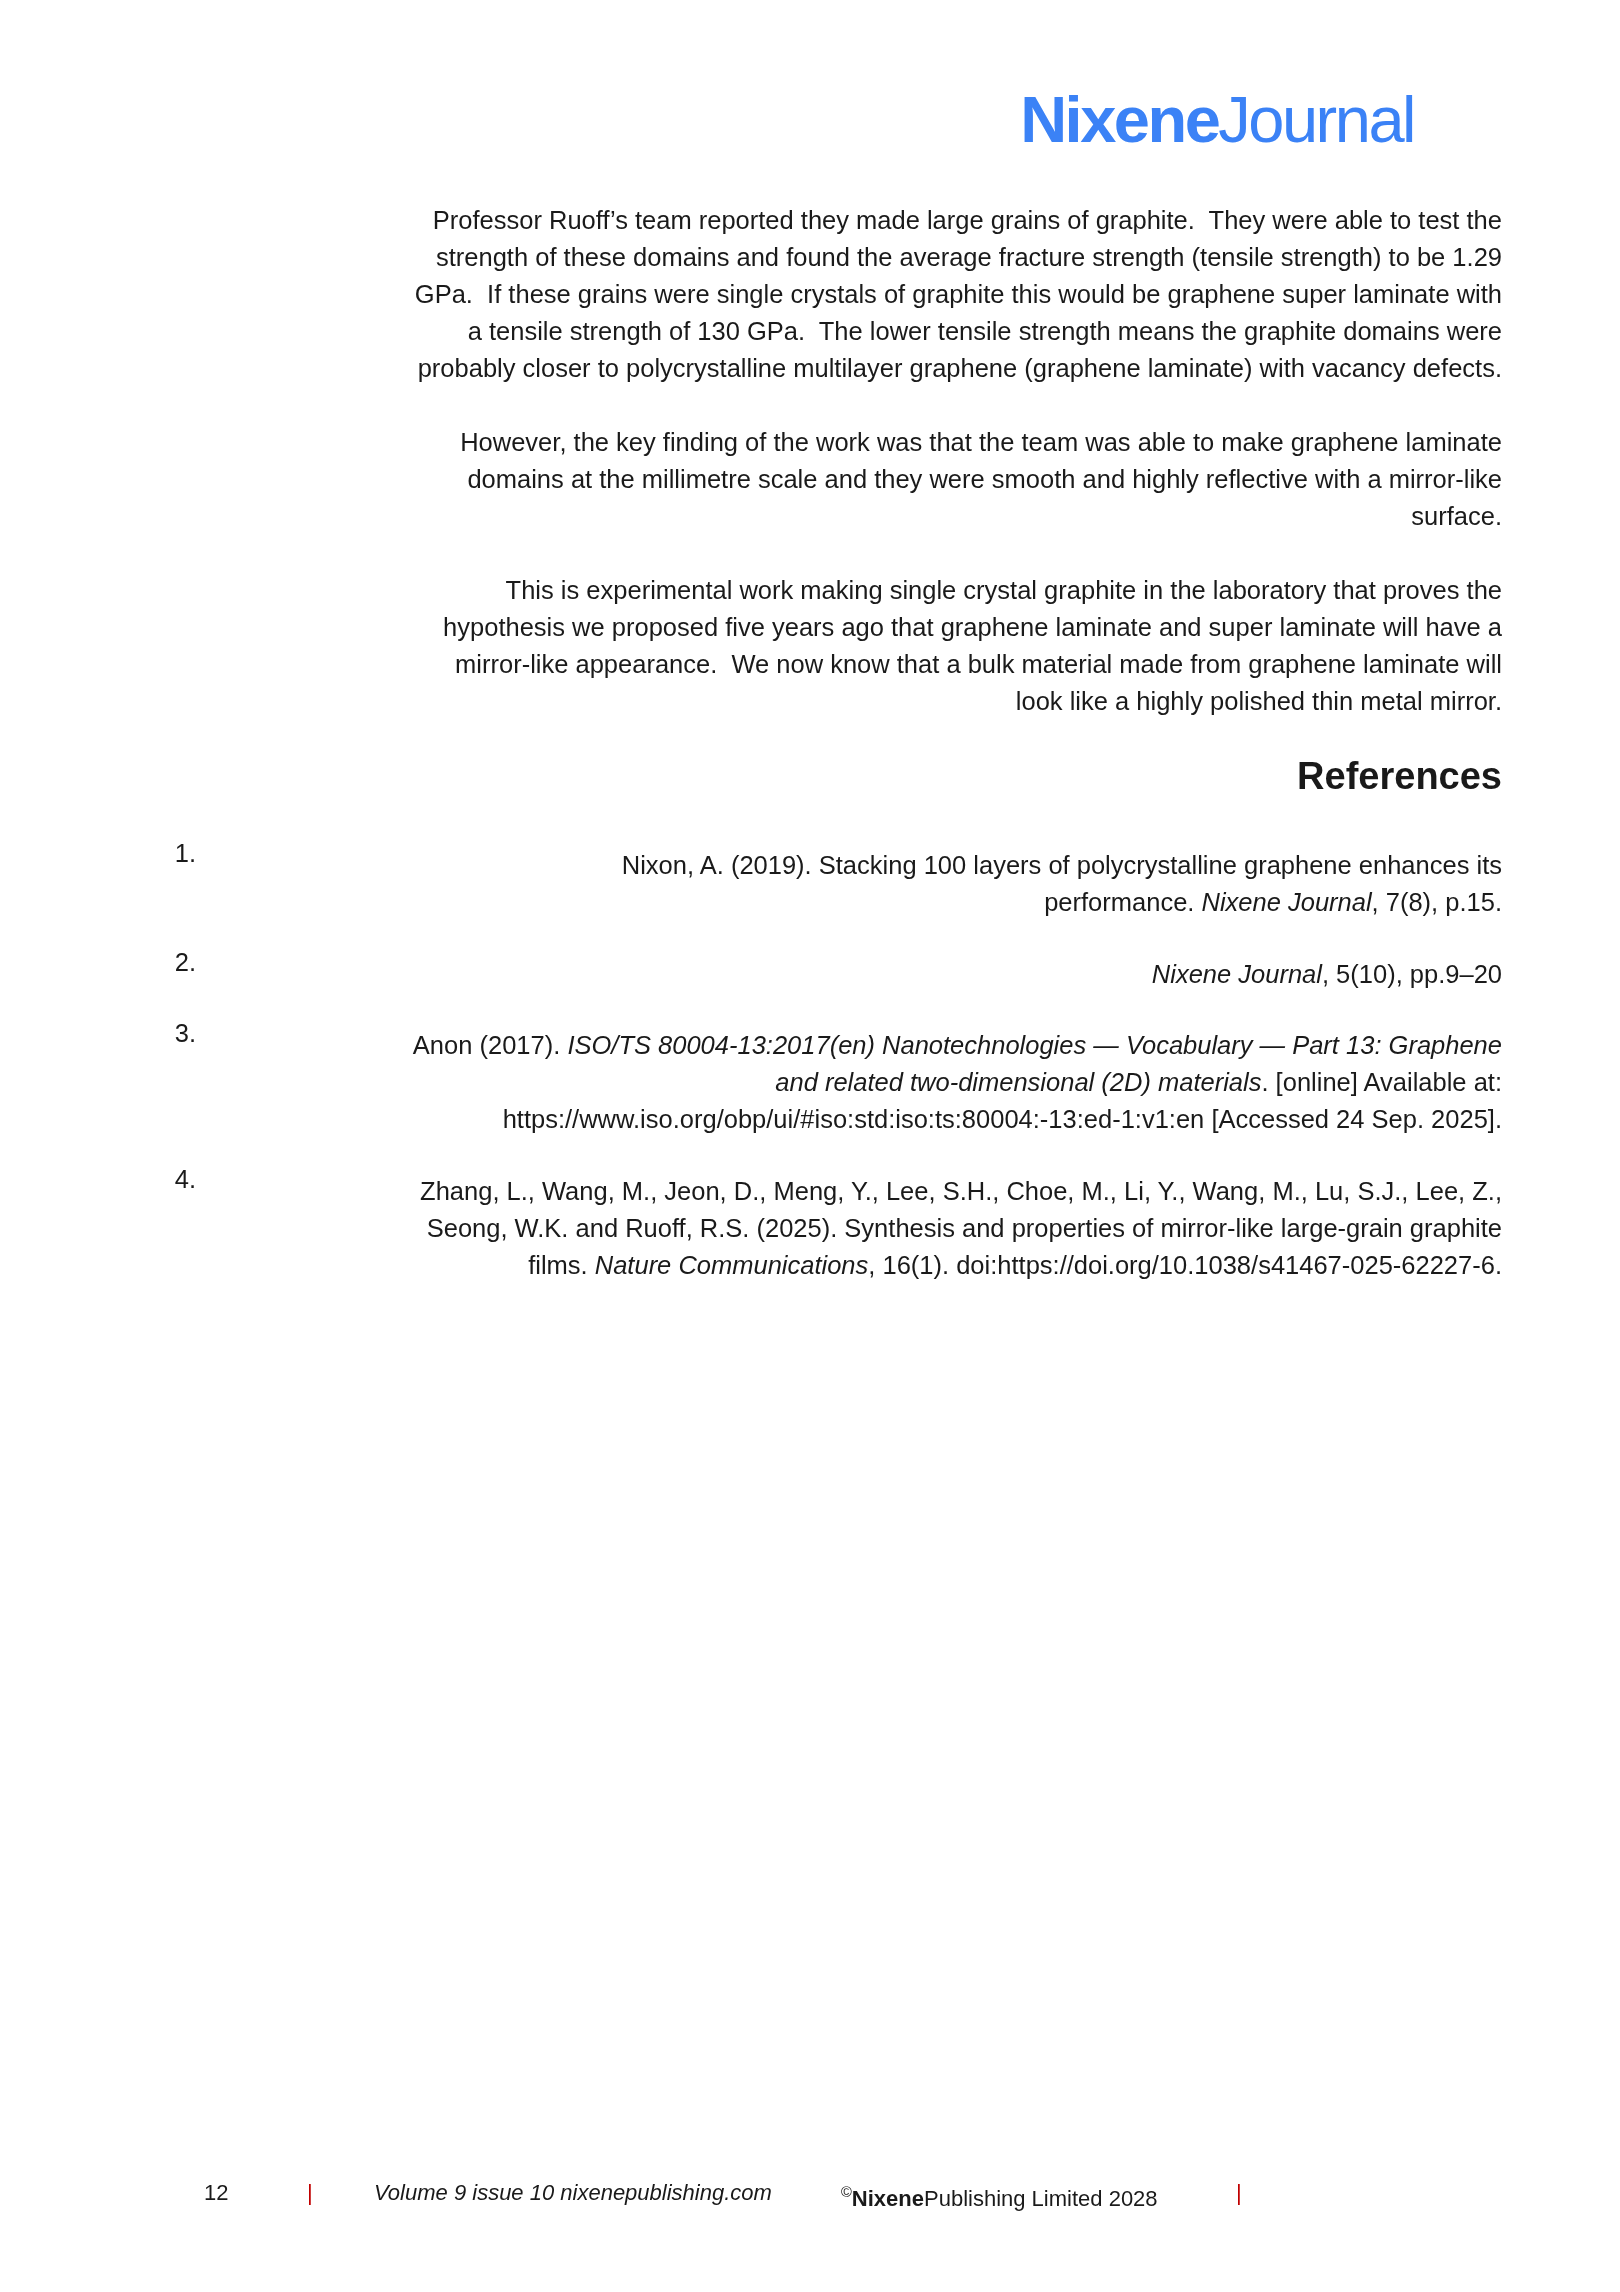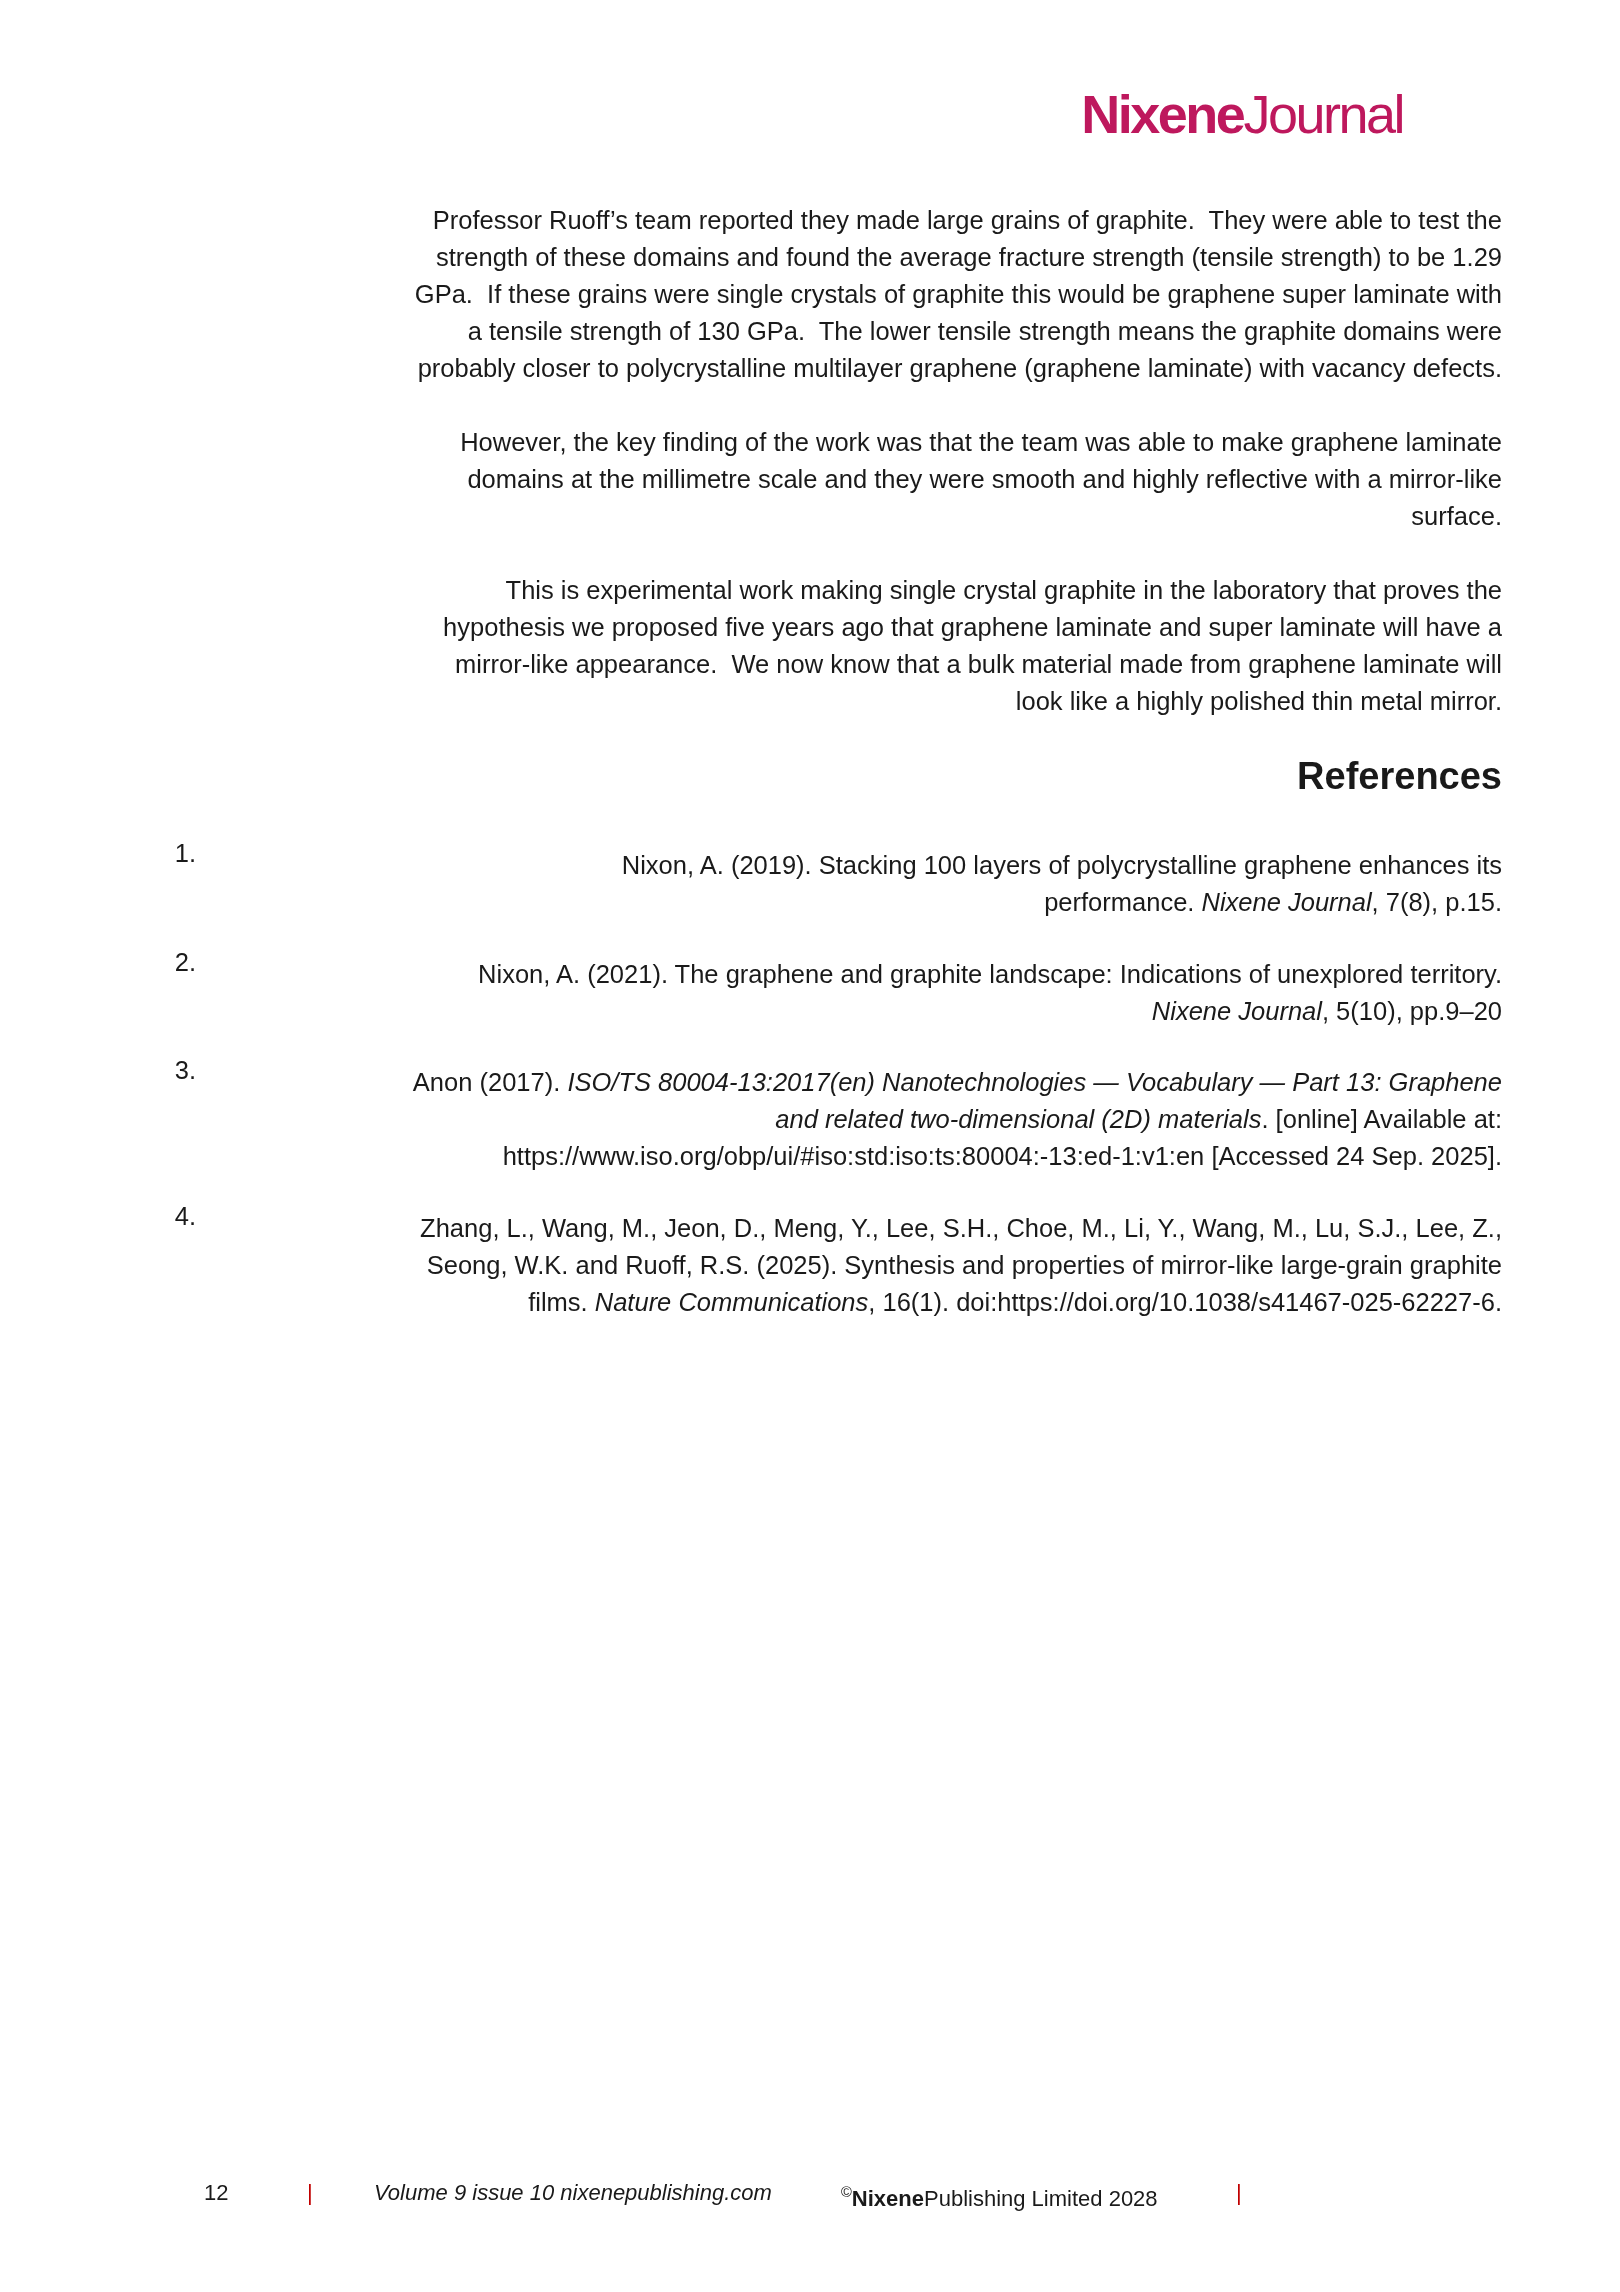--- a/index.html
+++ b/index.html
@@ -11,26 +11,26 @@
     height: 2293px;
     margin: 0 auto;
     background: var(--paper);
     font-family: "Liberation Sans", sans-serif;
     color: var(--ink);
     overflow: hidden;
   }
   .logo {
     position: absolute;
     top: 87px;
-    right: 217px;
-    font-size: 54px;
+    right: 206px;
+    font-size: 65px;
     line-height: 1;
     letter-spacing: -2.5px;
     white-space: nowrap;
-    color: #be185d;
+    color: #3b82f6;
   }
   .logo .logo-bold { font-weight: 700; }
   .logo .logo-regular { font-weight: 400; }
   .content {
     position: absolute;
     top: 202px;
     left: 130px;
     width: 1372px;
     font-size: 25.5px;
     line-height: 37px;
@@ -114,22 +114,21 @@
     <ul class="refs-list">
 
       <li class="ref-item">
         <span class="ref-number">1.</span>
         <div class="ref-text"><span>Nixon, A. (2019). Stacking 100 layers of polycrystalline graphene enhances its
 performance. </span><span class="italic">Nixene Journal</span><span>, 7(8), p.15.</span></div>
       </li>
 
       <li class="ref-item">
         <span class="ref-number">2.</span>
-        <div class="ref-text"><span>Nixon, A. (2021). The graphene and graphite landscape: Indications of unexplored territory.
-</span><span class="italic">Nixene Journal</span><span>, 5(10), pp.9–20</span></div>
+        <div class="ref-text"><span class="italic">Nixene Journal</span><span>, 5(10), pp.9–20</span></div>
       </li>
 
       <li class="ref-item">
         <span class="ref-number">3.</span>
         <div class="ref-text"><span>Anon (2017). </span><span class="italic">ISO/TS 80004-13:2017(en) Nanotechnologies — Vocabulary — Part 13: Graphene
 and related two-dimensional (2D) materials</span><span>. [online] Available at:
 https://www.iso.org/obp/ui/#iso:std:iso:ts:80004:-13:ed-1:v1:en [Accessed 24 Sep. 2025].</span></div>
       </li>
 
       <li class="ref-item">

